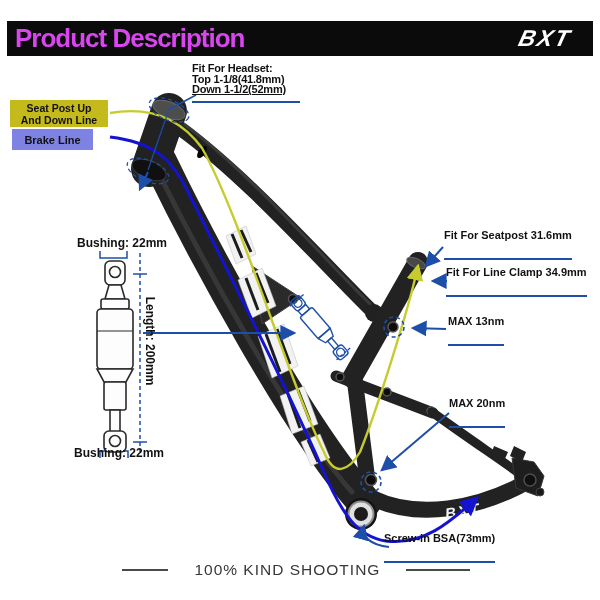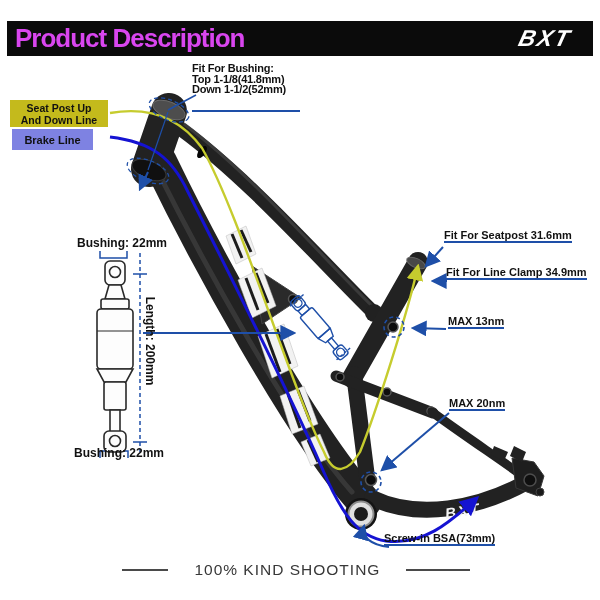--- a/index.html
+++ b/index.html
@@ -23,23 +23,23 @@
   .banner .brand{color:#fff;font-weight:700;font-style:italic;font-size:23px;letter-spacing:2px;
                  transform:skewX(-14deg);padding-right:22px;}
   
   .legend-yellow{left:10px;top:100px;width:98px;height:27px;background:var(--label-yellow-bg);
           display:flex;flex-direction:column;align-items:center;justify-content:center;
           font-size:10.5px;line-height:12px;}
   .legend-blue{left:12px;top:129px;width:81px;height:21px;background:var(--label-blue-bg);
           display:flex;align-items:center;justify-content:center;font-size:11px;}
   
   .headset{left:192px;top:63px;font-size:11px;line-height:10.5px;letter-spacing:-0.2px;}
-  .headset .u3{display:inline-block;border-bottom:2.5px solid var(--ann-blue);padding-right:14px;padding-bottom:15px;}
-  
-  .callout{font-size:11px;border-bottom:2.5px solid var(--ann-blue);padding-bottom:0;}
+  .headset .u3{display:inline-block;border-bottom:2.5px solid var(--ann-blue);padding-right:14px;padding-bottom:6px;text-decoration:underline;}
+  
+  .callout{font-size:11px;border-bottom:2.5px solid var(--ann-blue);padding-bottom:17px;}
   .fit-seatpost{left:444px;top:229px;}
   .fit-clamp{left:446px;top:266px;}
   .max13{left:448px;top:315px;text-align:right;}
   .max20{left:449px;top:397px;}
   .bsa{left:384px;top:532px;}
   
   .bushing-top{left:77px;top:236px;font-size:12px;}
   .bushing-bottom{left:74px;top:446px;font-size:12px;}
   .length{left:105px;top:334px;width:90px;font-size:12px;text-align:center;
           transform:rotate(90deg);transform-origin:center;}
@@ -79,21 +79,21 @@
 
   <div class="lbl legend-yellow">
     <span>Seat Post Up</span>
     <span>And Down Line</span>
   </div>
   <div class="lbl legend-blue">
     <span>Brake Line</span>
   </div>
 
   <div class="lbl headset">
-    <div>Fit For Bushing:</div>
+    <div>Fit For Headset:</div>
     <div>Top 1-1/8(41.8mm)</div>
     <div><span class="u3">Down 1-1/2(52mm)</span></div>
   </div>
 
   <div class="lbl bushing-top">Bushing: 22mm</div>
   <div class="lbl length">Length: 200mm</div>
   <div class="lbl bushing-bottom">Bushing: 22mm</div>
 
   <div class="lbl callout fit-seatpost">Fit For Seatpost 31.6mm</div>
   <div class="lbl callout fit-clamp">Fit For Line Clamp 34.9mm</div>

